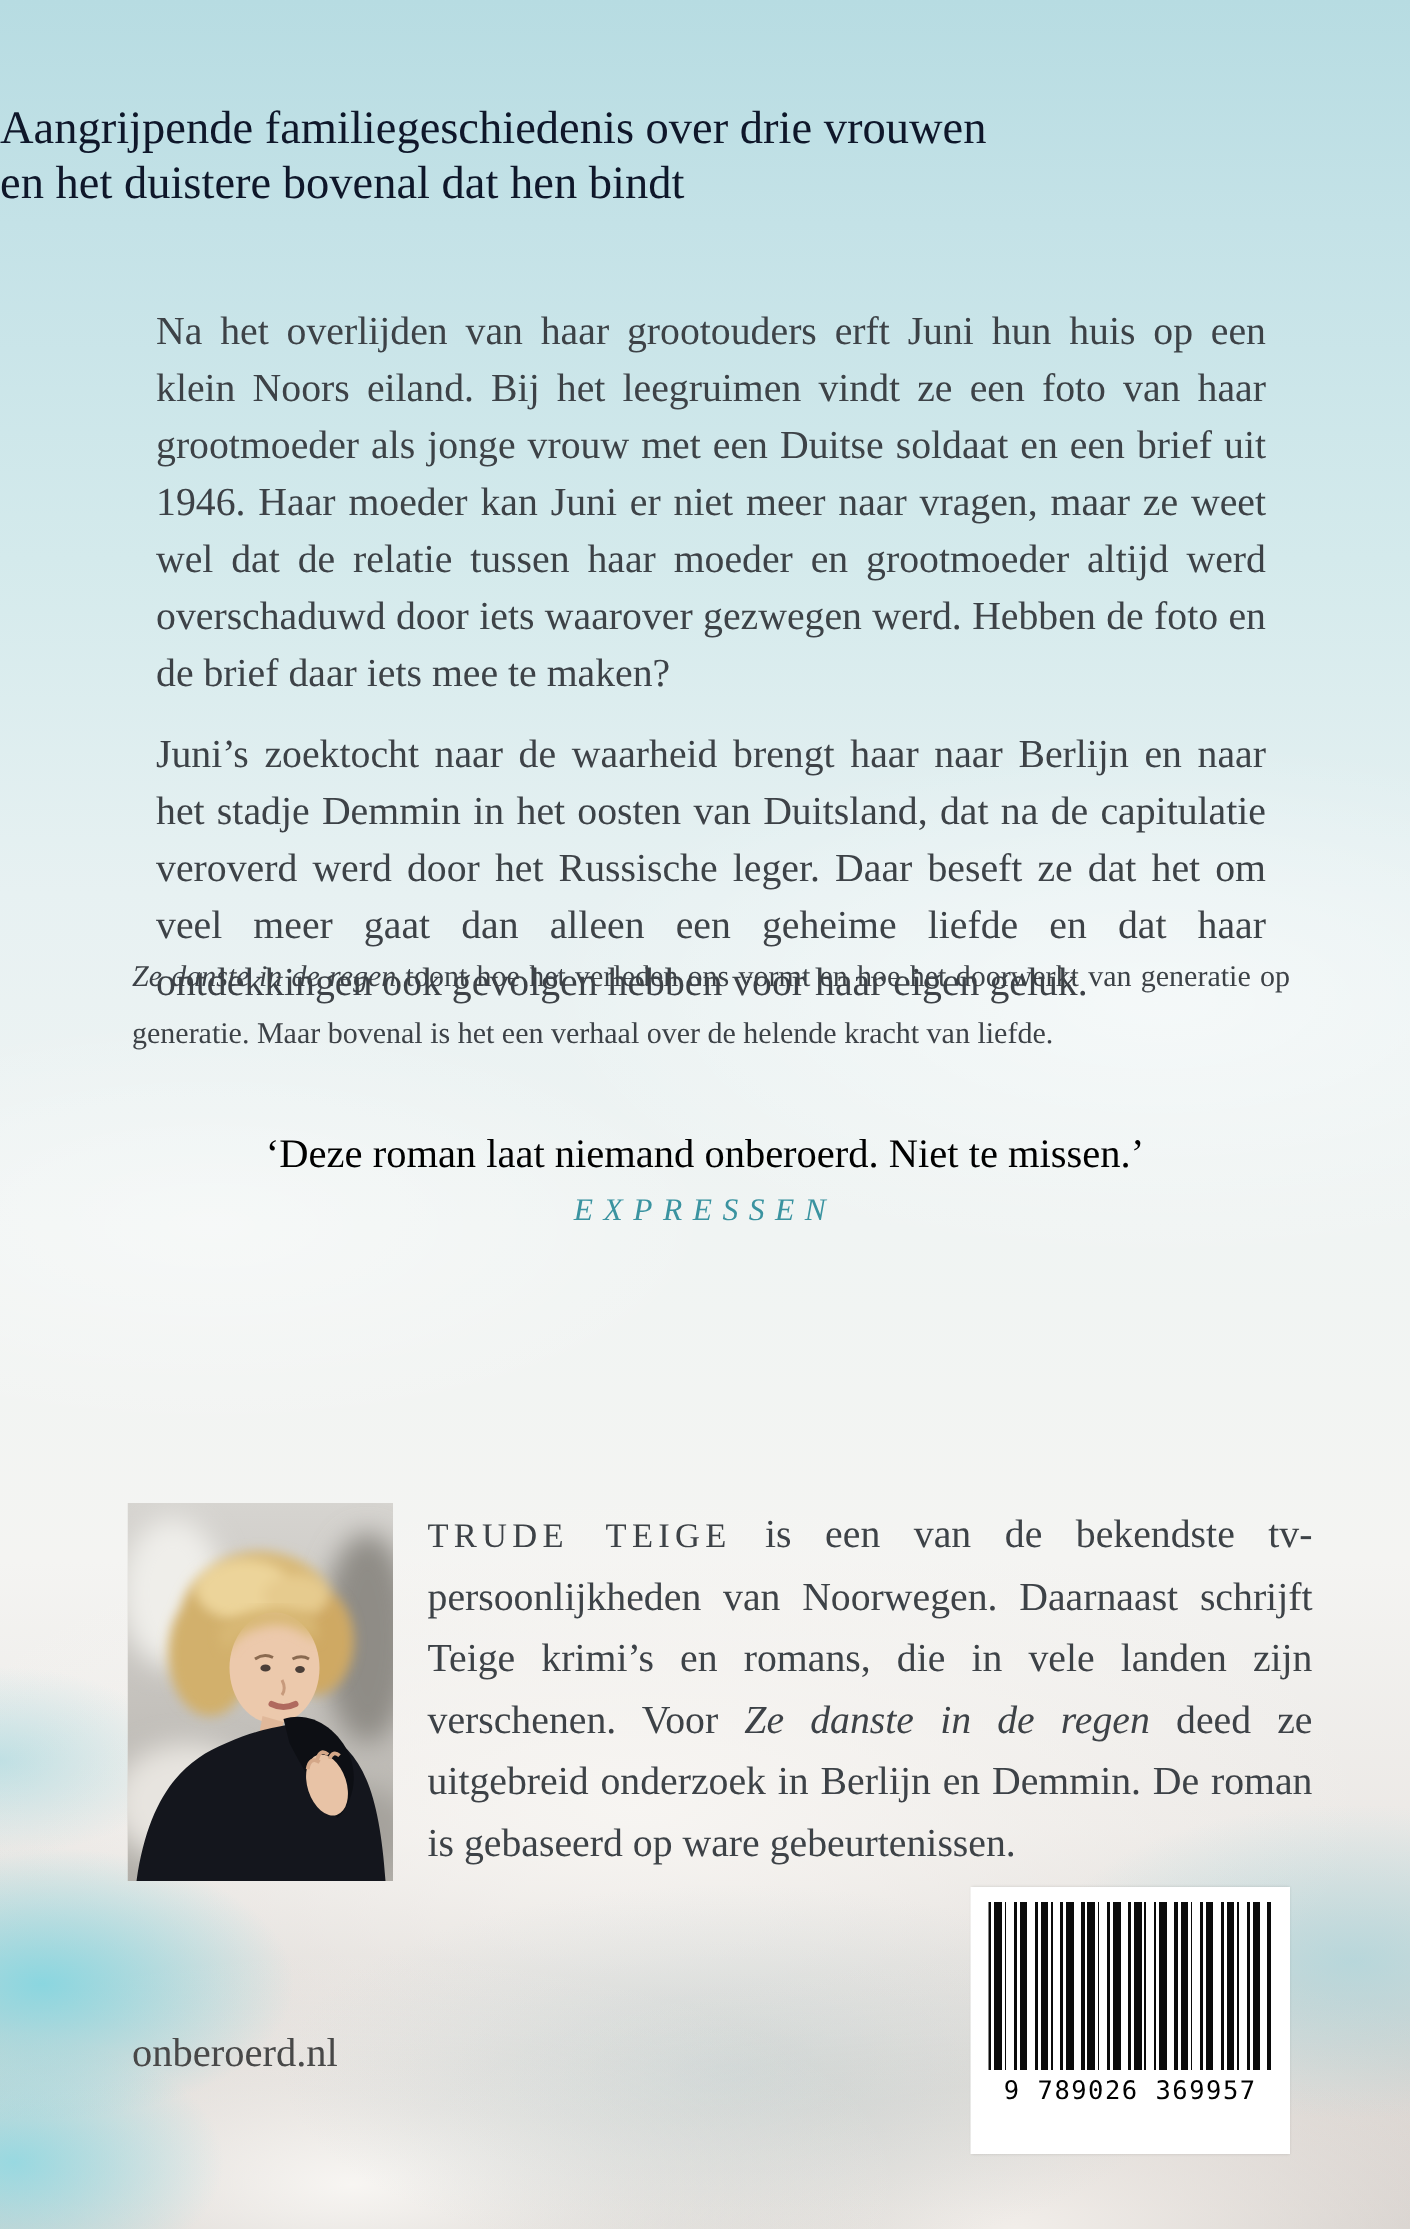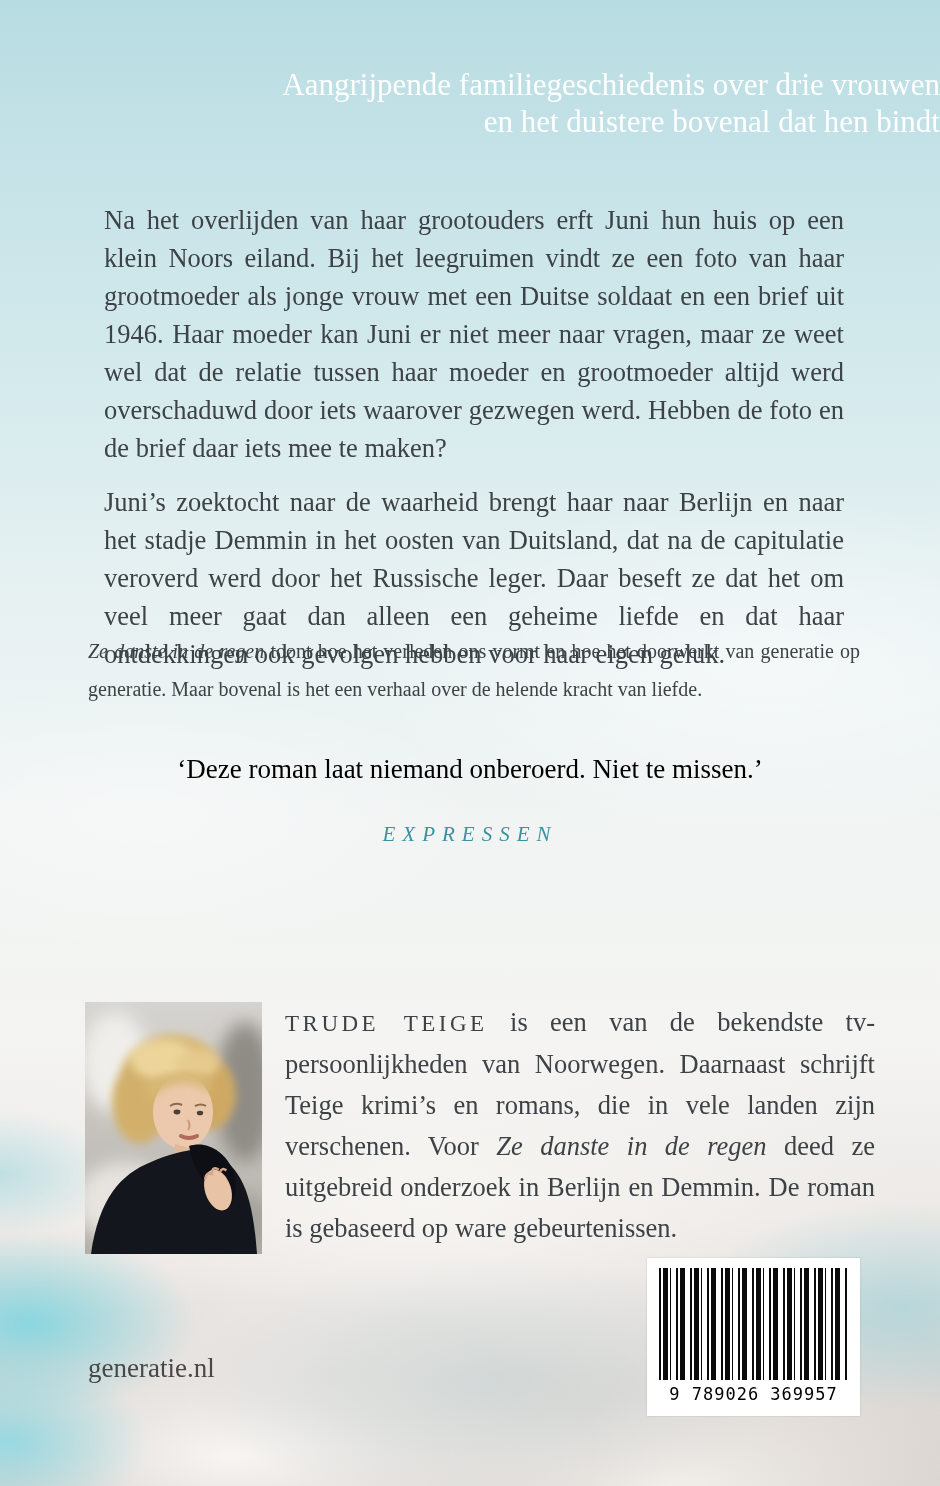--- a/index.html
+++ b/index.html
@@ -24,46 +24,46 @@
       radial-gradient(ellipse 620px 260px at 72% 100%,rgba(244,240,236,.95) 0%, rgba(244,240,236,0) 70%),
       radial-gradient(ellipse 700px 300px at 45% 81%, rgba(248,246,243,.90) 0%, rgba(248,246,243,0) 70%),
       radial-gradient(ellipse 820px 200px at 50% 101%,rgba(185,179,173,.55) 0%, rgba(185,179,173,0) 75%),
       radial-gradient(ellipse 600px 250px at 82% 45%, rgba(255,255,255,.50) 0%, rgba(255,255,255,0) 70%),
       radial-gradient(ellipse 500px 200px at 15% 55%, rgba(255,255,255,.40) 0%, rgba(255,255,255,0) 70%),
       linear-gradient(180deg,#b7dce2 0%,#c4e2e7 10%,#d4eaec 25%,#e7f1f2 40%,#f0f4f3 55%,#f4f4f2 70%,#ece9e6 82%,#d9d4d0 92%,#cfc9c5 100%);
   }
   .layer{position:absolute;left:0;right:0;z-index:1;}
 
   
-  .headline{top:66px;text-align:right;color:#ffffff;font-size:31px;line-height:37px;}
+  .headline{top:66px;text-align:left;color:#0f172a;font-size:31px;line-height:37px;}
 
   
   .synopsis{top:185px;left:88px;width:772px;font-size:26.5px;line-height:38px;text-align:justify;}
   .synopsis p{margin:16px;}
   .theme{top:612px;left:88px;width:772px;font-size:20px;line-height:38px;text-align:justify;}
   .italic{font-style:italic;}
 
   
   .quote{left:0;right:0;text-align:center;color:#000000;font-size:27px;line-height:38px;}
   .q1{top:750px;}
   .q2{top:858px;padding:0 85px;}
   .quote-source{left:0;right:0;text-align:center;color:#3a93a0;font-style:italic;
-                font-size:21px;letter-spacing:7px;margin-top:28px;}
+                font-size:21px;letter-spacing:7px;}
   .s1{top:794px;}
   .s2{top:932px;}
 
   
   .author{top:1002px;left:85px;width:790px;}
   .photo{float:left;width:177px;height:252px;margin-right:23px;display:block;}
   .bio{font-size:26.5px;line-height:41px;text-align:justify;margin:0;}
   .author-name{font-size:23px;letter-spacing:3.5px;}
 
   
   .footer-text{top:1348px;left:88px;font-size:27px;line-height:41px;color:#484848;}
-  .barcode{top:1258px;left:647px;width:213px;height:158px;background:#fff;z-index:1;position:absolute;
+  .barcode{top:1258px;left:647px;width:213px;height:178px;background:#fff;z-index:1;position:absolute;
            box-shadow:0 0 2px rgba(0,0,0,.15);}
   .bars{height:112px;margin:10px 12px 0 12px;
     background:
       repeating-linear-gradient(90deg,
         #0b0b0b 0 2px, #fff 2px 4px,
         #0b0b0b 4px 9px, #fff 9px 11px,
         #0b0b0b 11px 12px, #fff 12px 17px,
         #0b0b0b 17px 19px, #fff 19px 21px,
         #0b0b0b 21px 26px, #fff 26px 31px);
   }
@@ -137,21 +137,21 @@
       <path d="M104,144 C122,138 140,150 148,168 C154,184 150,200 140,210 C128,196 116,176 108,160 Z" fill="#0d0f14"></path>
       <g transform="rotate(-18 133 188)">
         <ellipse cx="133" cy="188" rx="13" ry="21" fill="#e8c3a6"></ellipse>
         <path d="M124,174 q4,-8 9,-2 M132,170 q4,-7 8,-1 M140,172 q4,-5 7,0" stroke="#d4a788" stroke-width="2.5" fill="none"></path>
       </g>
     </svg>
     <p class="bio"><span class="author-name">TRUDE TEIGE</span><span> is een van de bekendste tv-persoonlijkheden van Noorwegen. Daarnaast schrijft Teige krimi’s en romans, die in vele landen zijn verschenen. Voor </span><span class="italic">Ze danste in de regen</span><span> deed ze uitgebreid onderzoek in Berlijn en Demmin. De roman is gebaseerd op ware gebeurtenissen.</span></p>
   </div>
 
   <div class="layer footer-text">
-    <div>generatie.nl</div>
+    <div>onberoerd.nl</div>
   </div>
 
   <div class="barcode">
     <div class="bars"></div>
     <div class="barcode-number">9 789026 369957</div>
   </div>
 
 </div>
 
 </body></html>

